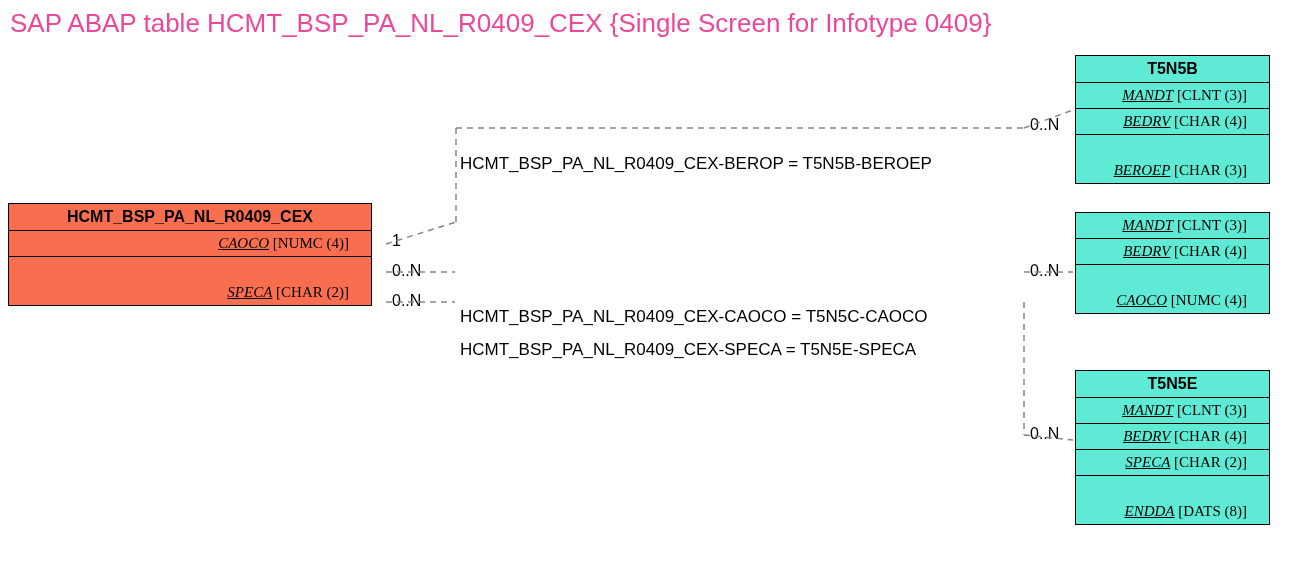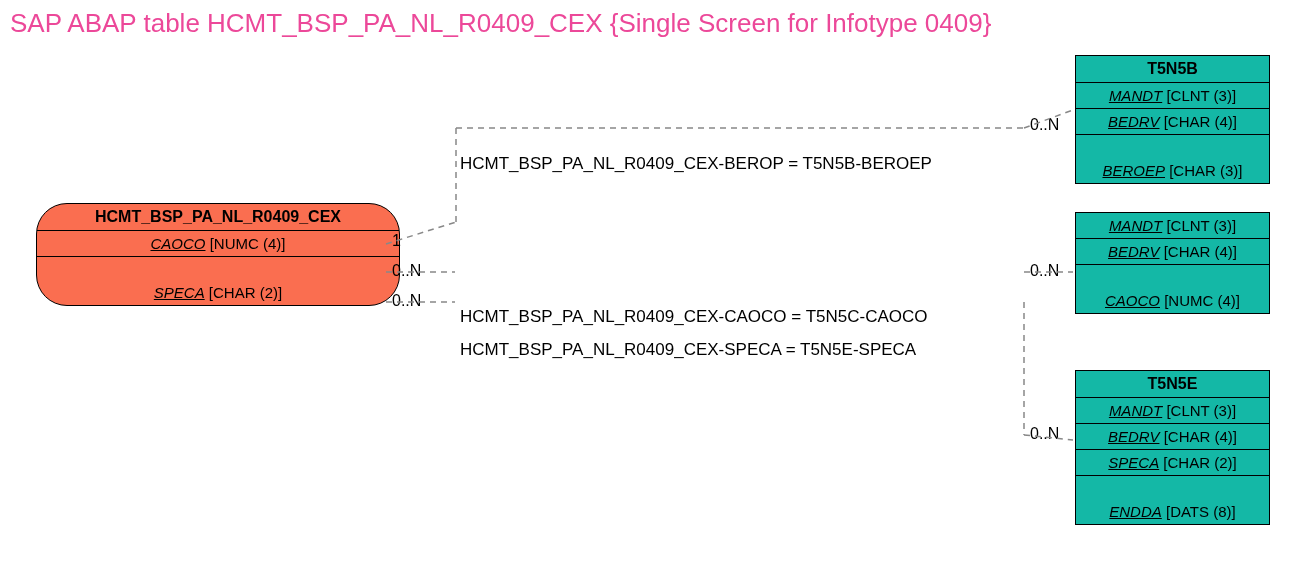--- a/index.html
+++ b/index.html
@@ -29,27 +29,28 @@
     font-weight: bold;
     padding: 4px 10px;
     border-bottom: 1px solid #000;
     font-size: 16px;
     white-space: nowrap;
   }
   .entity .row {
     padding: 4px 22px;
     border-bottom: 1px solid #000;
     font-size: 15px;
-    text-align: center;
+    text-align: right;
     white-space: nowrap;
+    font-family: Liberation Serif, serif;
   }
   .entity .row:last-child { border-bottom: none; margin-top: 23px; }
   .entity .row .fname { font-style: italic; text-decoration: underline; }
   .main-entity { background: #fa6e50; }
-  .ref-entity { background: #14b8a6; }
+  .ref-entity { background: #5eead4; }
   .rel-label {
     position: absolute;
     font-size: 17px;
     color: #000;
     white-space: nowrap;
     margin-top: 48px;
   }
   .card {
     position: absolute;
     font-size: 16px;
@@ -65,21 +66,21 @@
     stroke: #888;
     stroke-width: 1.5;
     stroke-dasharray: 6 5;
   }
 </style>
 </head>
 <body>
 
 <div class="page-title">SAP ABAP table HCMT_BSP_PA_NL_R0409_CEX {Single Screen for Infotype 0409}</div>
 
-<div class="entity main-entity" style="left:36px; top:203px; width:362px;border-radius:31px;">
+<div class="entity main-entity" style="left:8px; top:203px; width:362px;">
   <div class="header">HCMT_BSP_PA_NL_R0409_CEX</div>
   <div class="row"><span class="fname">CAOCO</span> <span>[NUMC (4)]</span></div>
   <div class="row"><span class="fname">SPECA</span> <span>[CHAR (2)]</span></div>
 </div>
 
 <div class="entity ref-entity" style="left:1075px; top:55px; width:193px;">
   <div class="header">T5N5B</div>
   <div class="row"><span class="fname">MANDT</span> <span>[CLNT (3)]</span></div>
   <div class="row"><span class="fname">BEDRV</span> <span>[CHAR (4)]</span></div>
   <div class="row"><span class="fname">BEROEP</span> <span>[CHAR (3)]</span></div>

